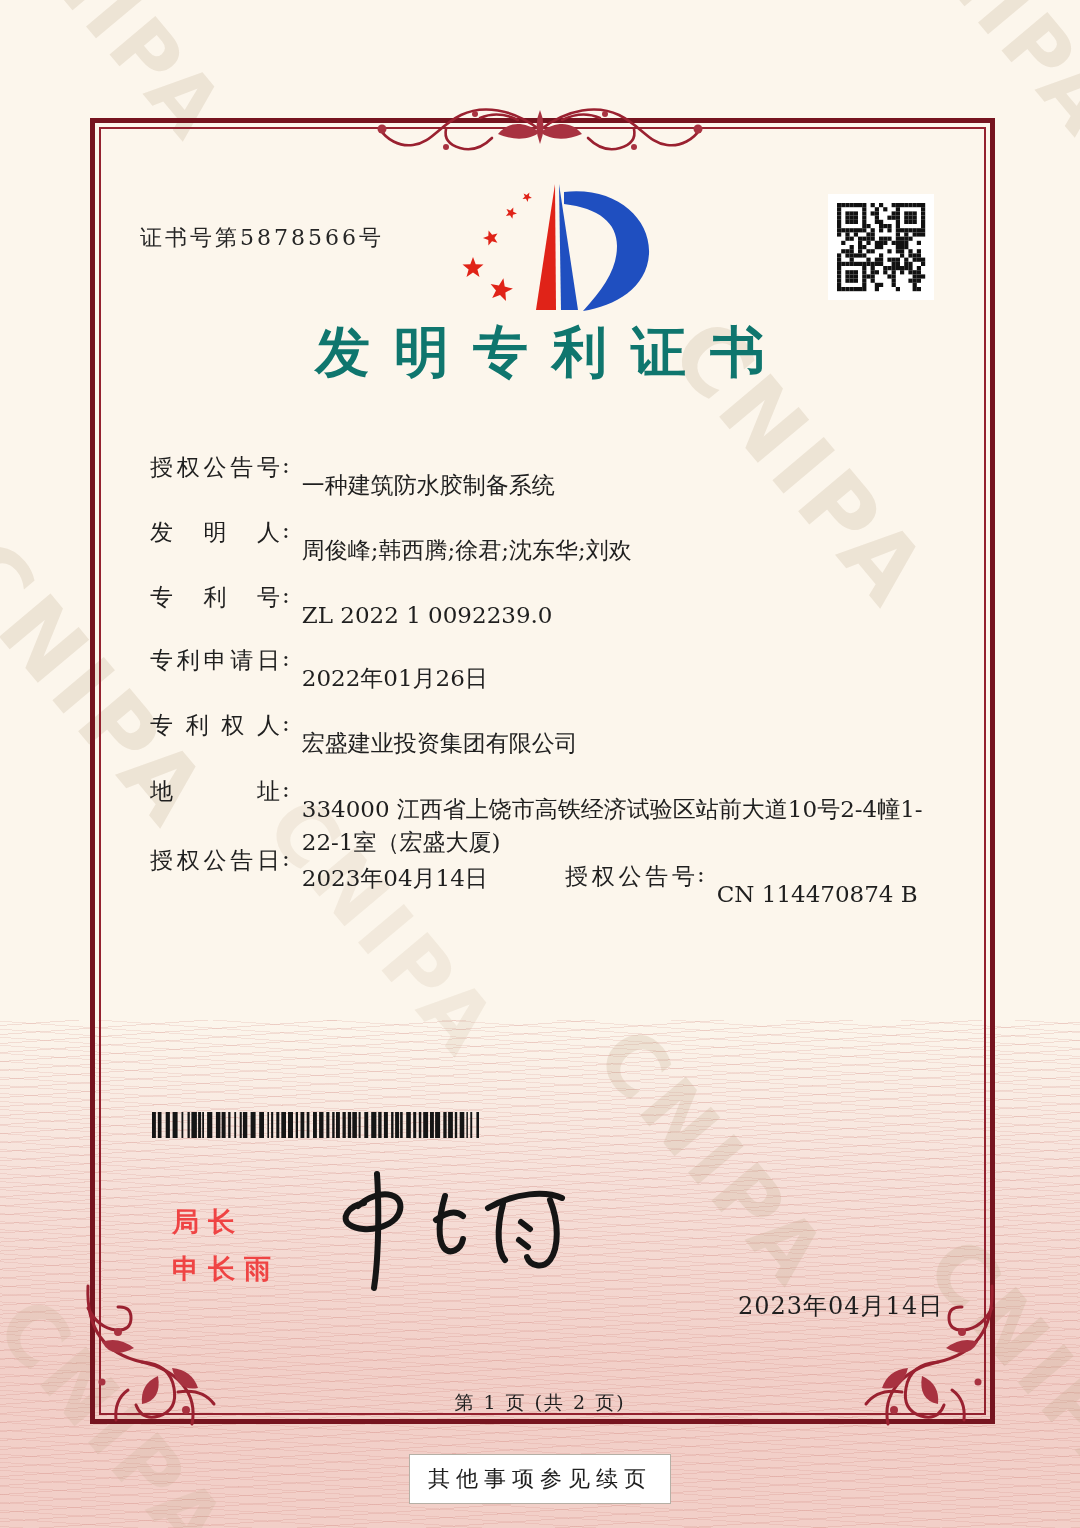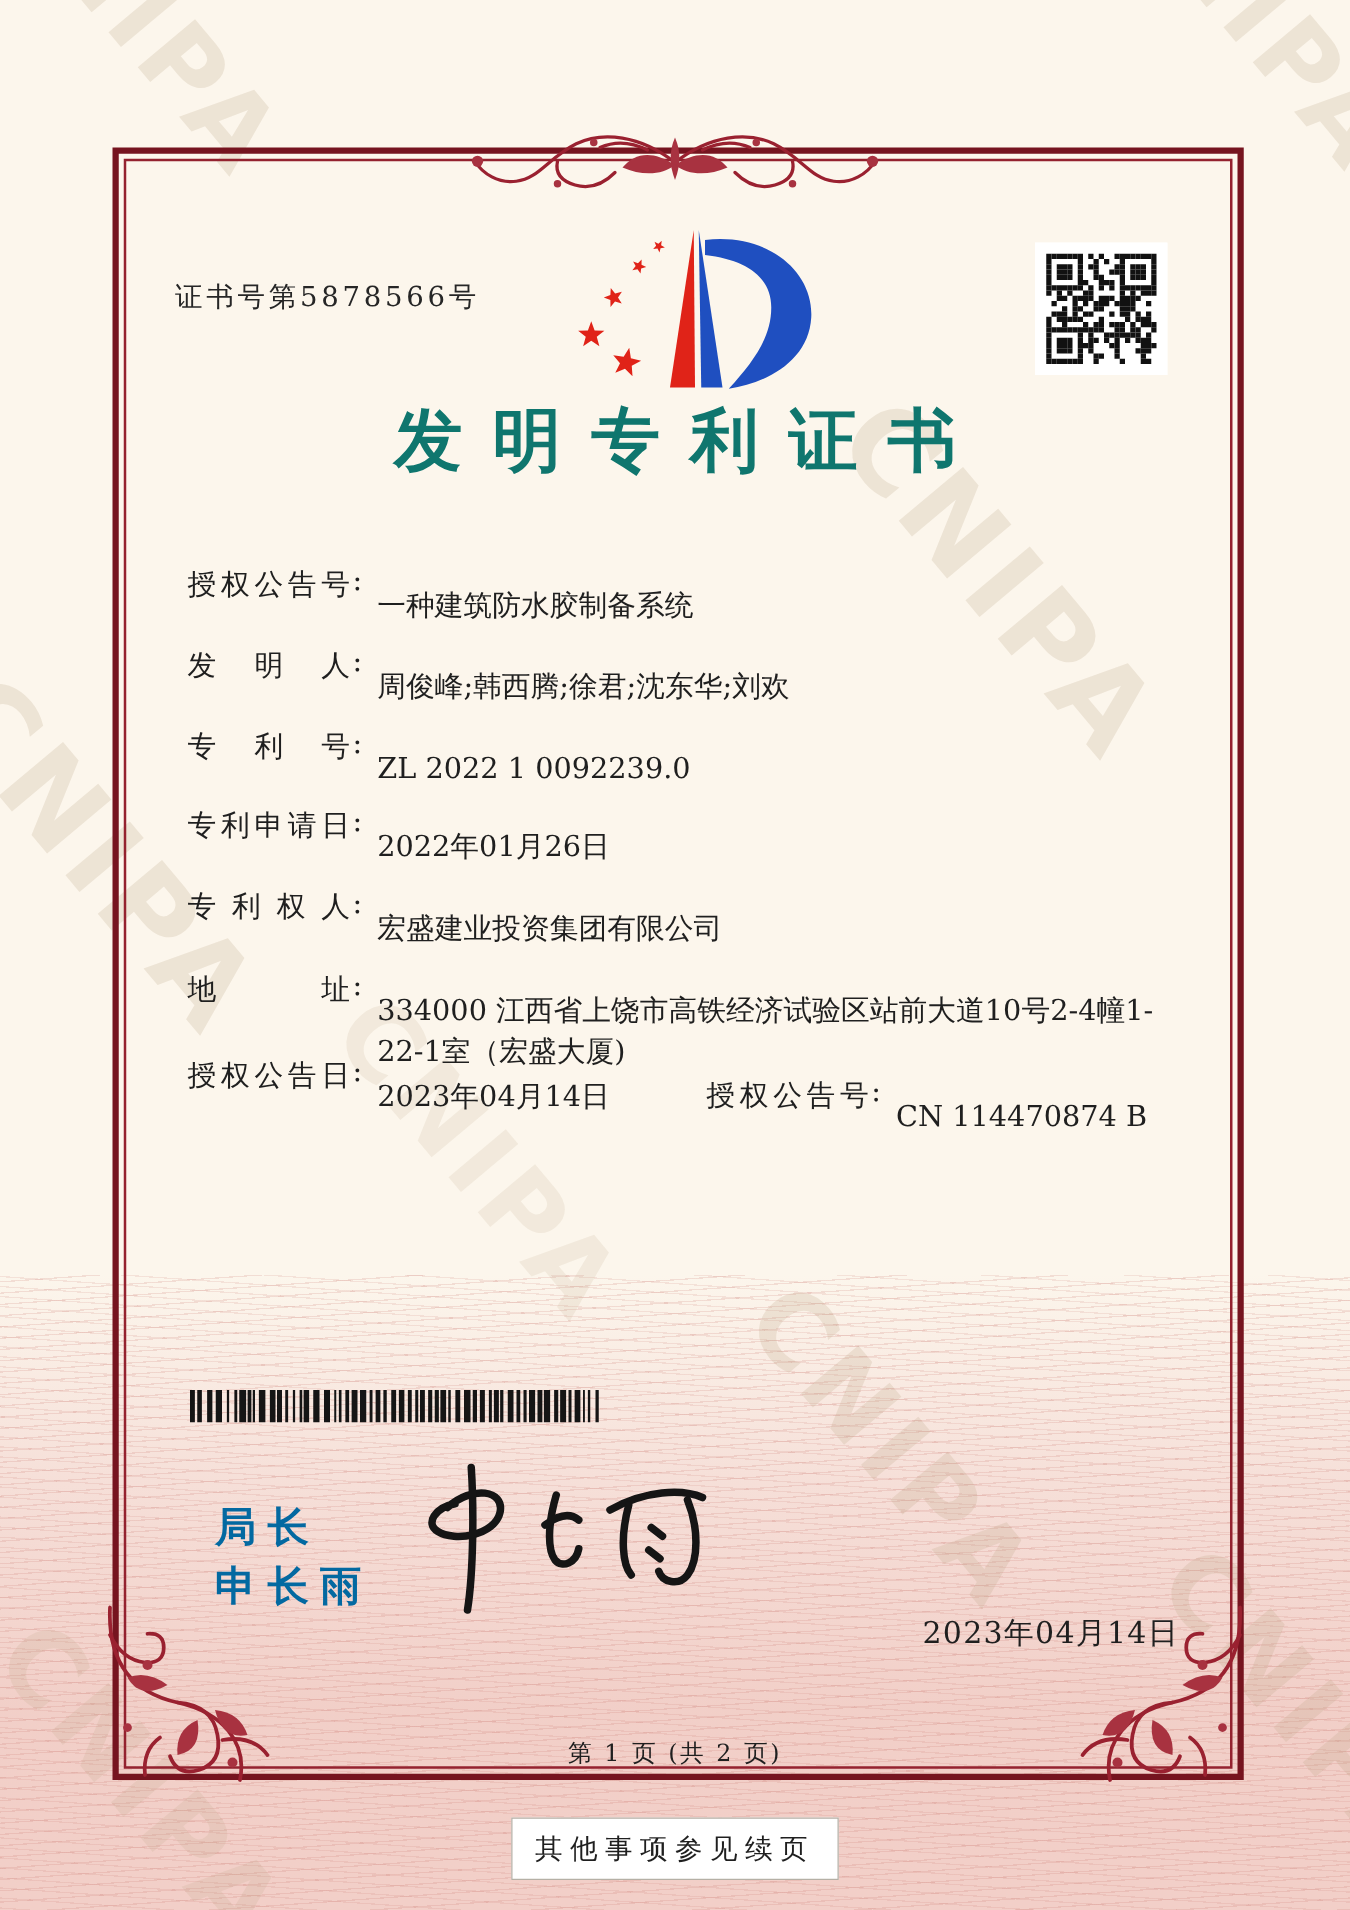--- a/index.html
+++ b/index.html
@@ -28,21 +28,21 @@
   .row{position:absolute;left:0;white-space:nowrap;}
   .row .val{white-space:normal;margin-top:17px;}
   .lbl{display:inline-block;width:130px;text-align:justify;text-align-last:justify;text-justify:inter-character;vertical-align:top;}
   .colon{display:inline-block;margin:0 12px 0 2px;vertical-align:top;}
   .val{display:inline-block;vertical-align:top;max-width:650px;line-height:33px;}
   .grant-right{position:absolute;left:415px;top:16px;white-space:nowrap;}
   .paras{position:absolute;left:133px;top:890px;width:820px;font-size:21.5px;line-height:35px;text-align:justify;}
   .paras p{margin:0 0 10px 0;text-indent:2em;}
   .barcode{position:absolute;left:152px;top:1112px;width:330px;height:26px;}
   .officer{position:absolute;left:172px;top:1198px;font-family:"DejaVu Sans","Liberation Sans",sans-serif;
-           font-size:33px;font-weight:600;letter-spacing:9px;line-height:47px;color:#0369a1;}
+           font-size:27px;font-weight:600;letter-spacing:9px;line-height:47px;color:#ef4444;}
   .sig{position:absolute;left:290px;top:1162px;width:300px;height:135px;}
   .sign-date{position:absolute;left:738px;top:1290px;font-size:24px;letter-spacing:1px;}
   .page-info{position:absolute;left:0;top:1390px;width:100%;text-align:center;font-size:19px;letter-spacing:2px;}
   .note-box{position:absolute;left:50%;transform:translateX(-50%);top:1454px;z-index:6;background:#fff;
             border:1px solid #b5b0a6;padding:9px 18px;font-size:22px;letter-spacing:6px;white-space:nowrap;}
 </style>
 </head>
 <body>
 
 <div class="page">

